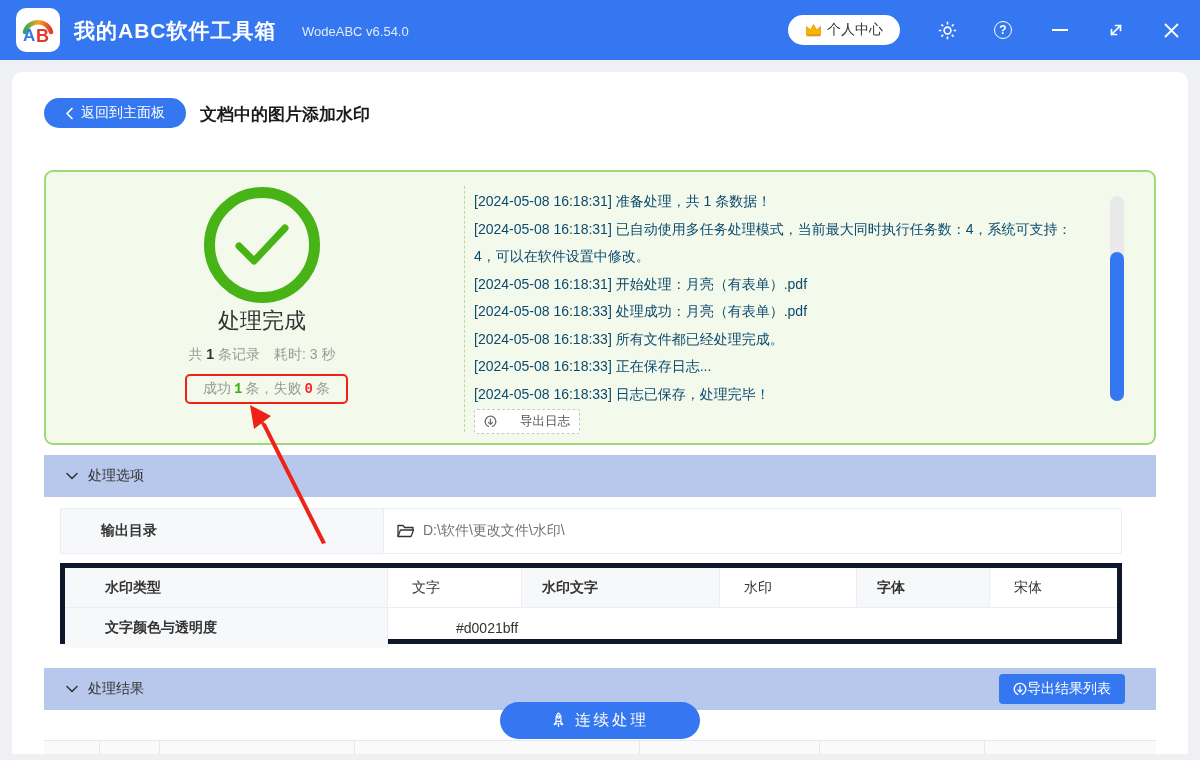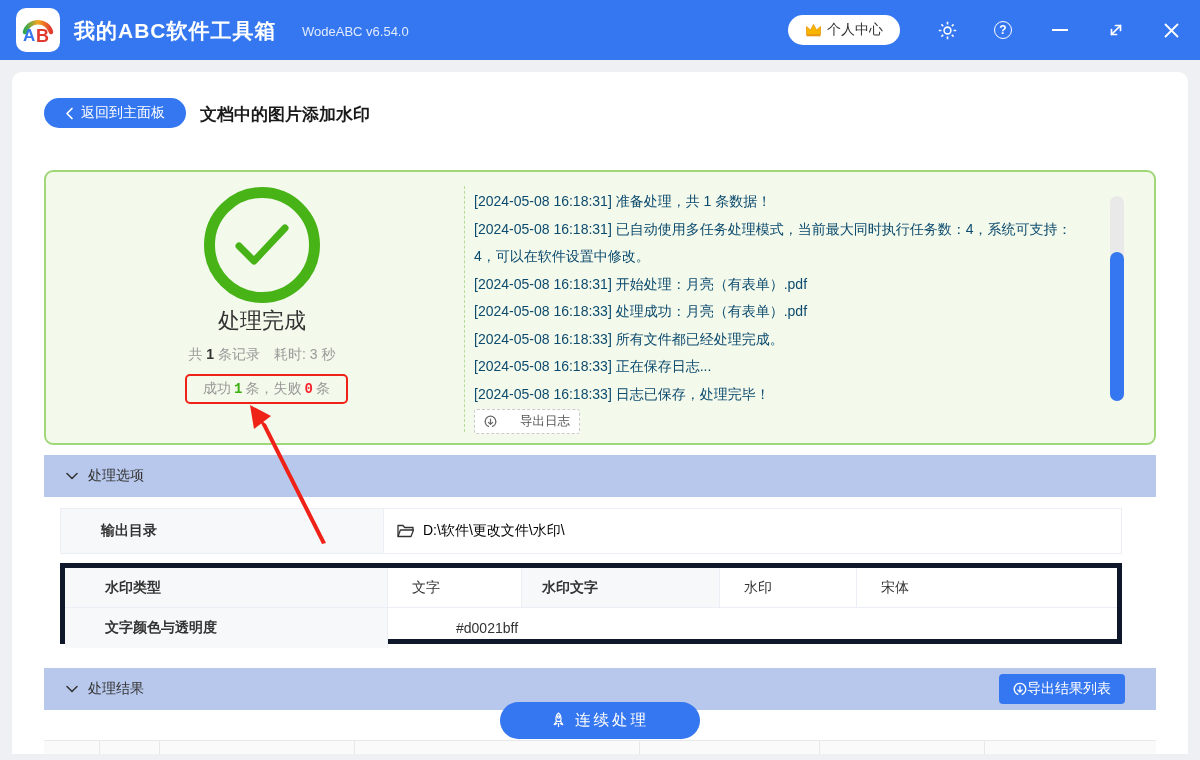--- a/index.html
+++ b/index.html
@@ -49,21 +49,21 @@
   .sec-results { top:596px; }
 
   .opt-row1 { position:absolute; left:48px; top:436px; width:1062px; height:46px; border:1px solid #ebeef5; display:flex; }
   .opt-table { position:absolute; left:48px; top:491px; width:1062px; height:81px; border:5px solid #0f172a; }
   .trow { display:flex; height:40px; border-bottom:1px solid #ebeef5; }
   .trow:last-child { border-bottom:none;gap:44px; }
   .cell { height:100%; display:flex; align-items:center; border-right:1px solid #ebeef5; font-size:14px; color:#333; }
   .cell:last-child { border-right:none; }
   .cell.lab { background:#f7f8fa; font-weight:bold; }
   .pl40 { padding-left:40px; } .pl24 { padding-left:24px; } .pl20 { padding-left:20px; }
-  .val-dir { display:flex; align-items:center; gap:9px; padding-left:13px; font-size:14px; color:#000000; }
+  .val-dir { display:flex; align-items:center; gap:9px; padding-left:13px; font-size:14px; color:#737373; }
 
   .export-results-btn { position:absolute; right:31px; top:6px; height:30px; padding:0 14px; background:#3577f0; border:none; border-radius:4px; color:#fff; font-size:14px; display:flex; align-items:center; cursor:pointer; }
 
   .bottom-table { position:absolute; left:32px; top:668px; width:1112px; height:40px; display:flex; background:#fafafa; border-top:1px solid #e8e8e8; }
   .bt-cell { height:100%; border-right:1px solid #e8e8e8; background:#fafafa; }
   .bt-cell:last-child { border-right:none; }
 
   .continue-btn { position:absolute; left:488px; top:630px; width:200px; height:37px; background:#3577f0; border:none; border-radius:19px; color:#fff; font-size:15.5px; letter-spacing:3px; display:flex; align-items:center; justify-content:center; gap:9px; cursor:pointer; z-index:30; }
 
   
@@ -219,20 +219,21 @@
         </div>
       </div>
     </div>
 
     <div class="opt-table">
       <div class="trow">
         <div class="cell lab pl40" style="width:323px;">水印类型</div>
         <div class="cell pl24" style="width:134px;">文字</div>
         <div class="cell lab pl20" style="width:198px;">水印文字</div>
         <div class="cell pl24" style="width:137px;">水印</div>
+        <div class="cell lab pl20" style="width:133px;">字体</div>
         <div class="cell pl24" style="flex:1;">宋体</div>
       </div>
       <div class="trow">
         <div class="cell lab pl40" style="width:323px;">文字颜色与透明度</div>
         <div class="cell pl24" style="flex:1;">#d0021bff</div>
       </div>
     </div>
 
     <div class="section-header sec-results">
       <span style="display:flex;">

